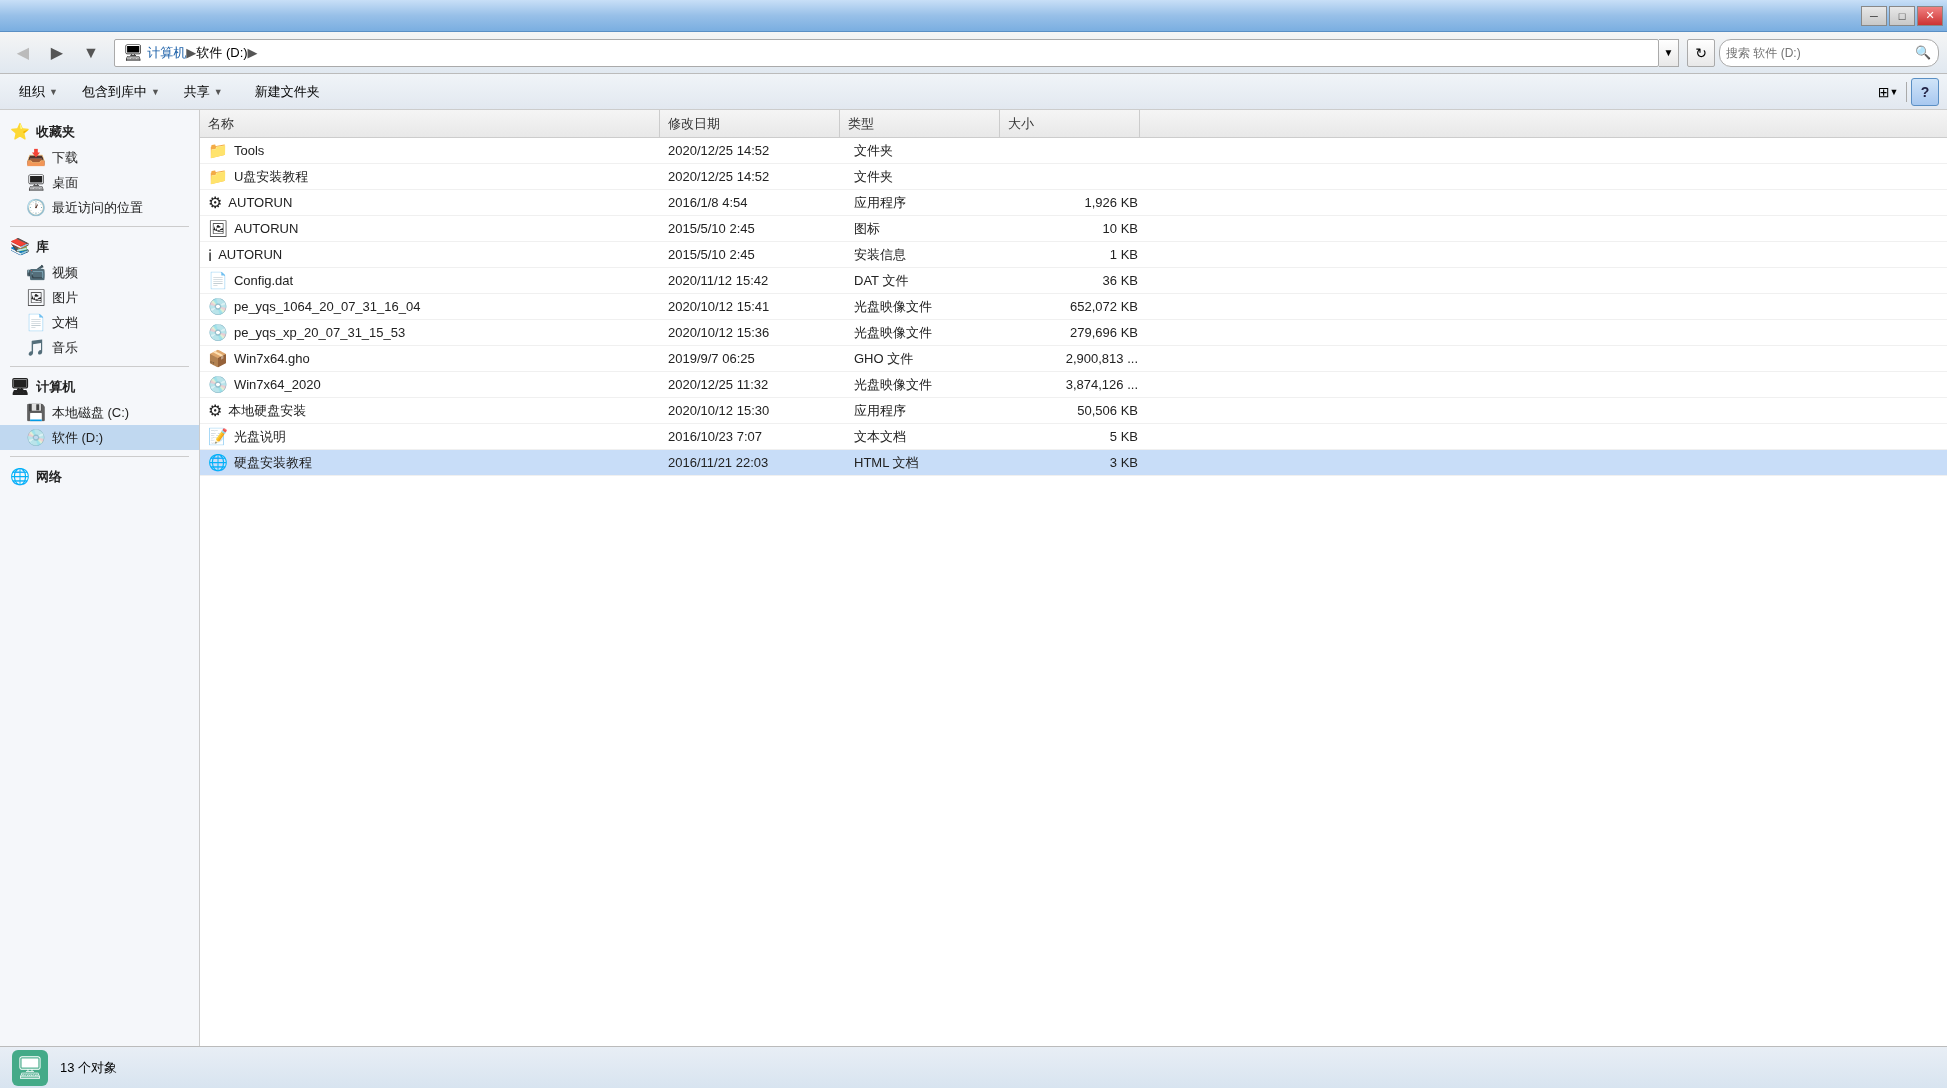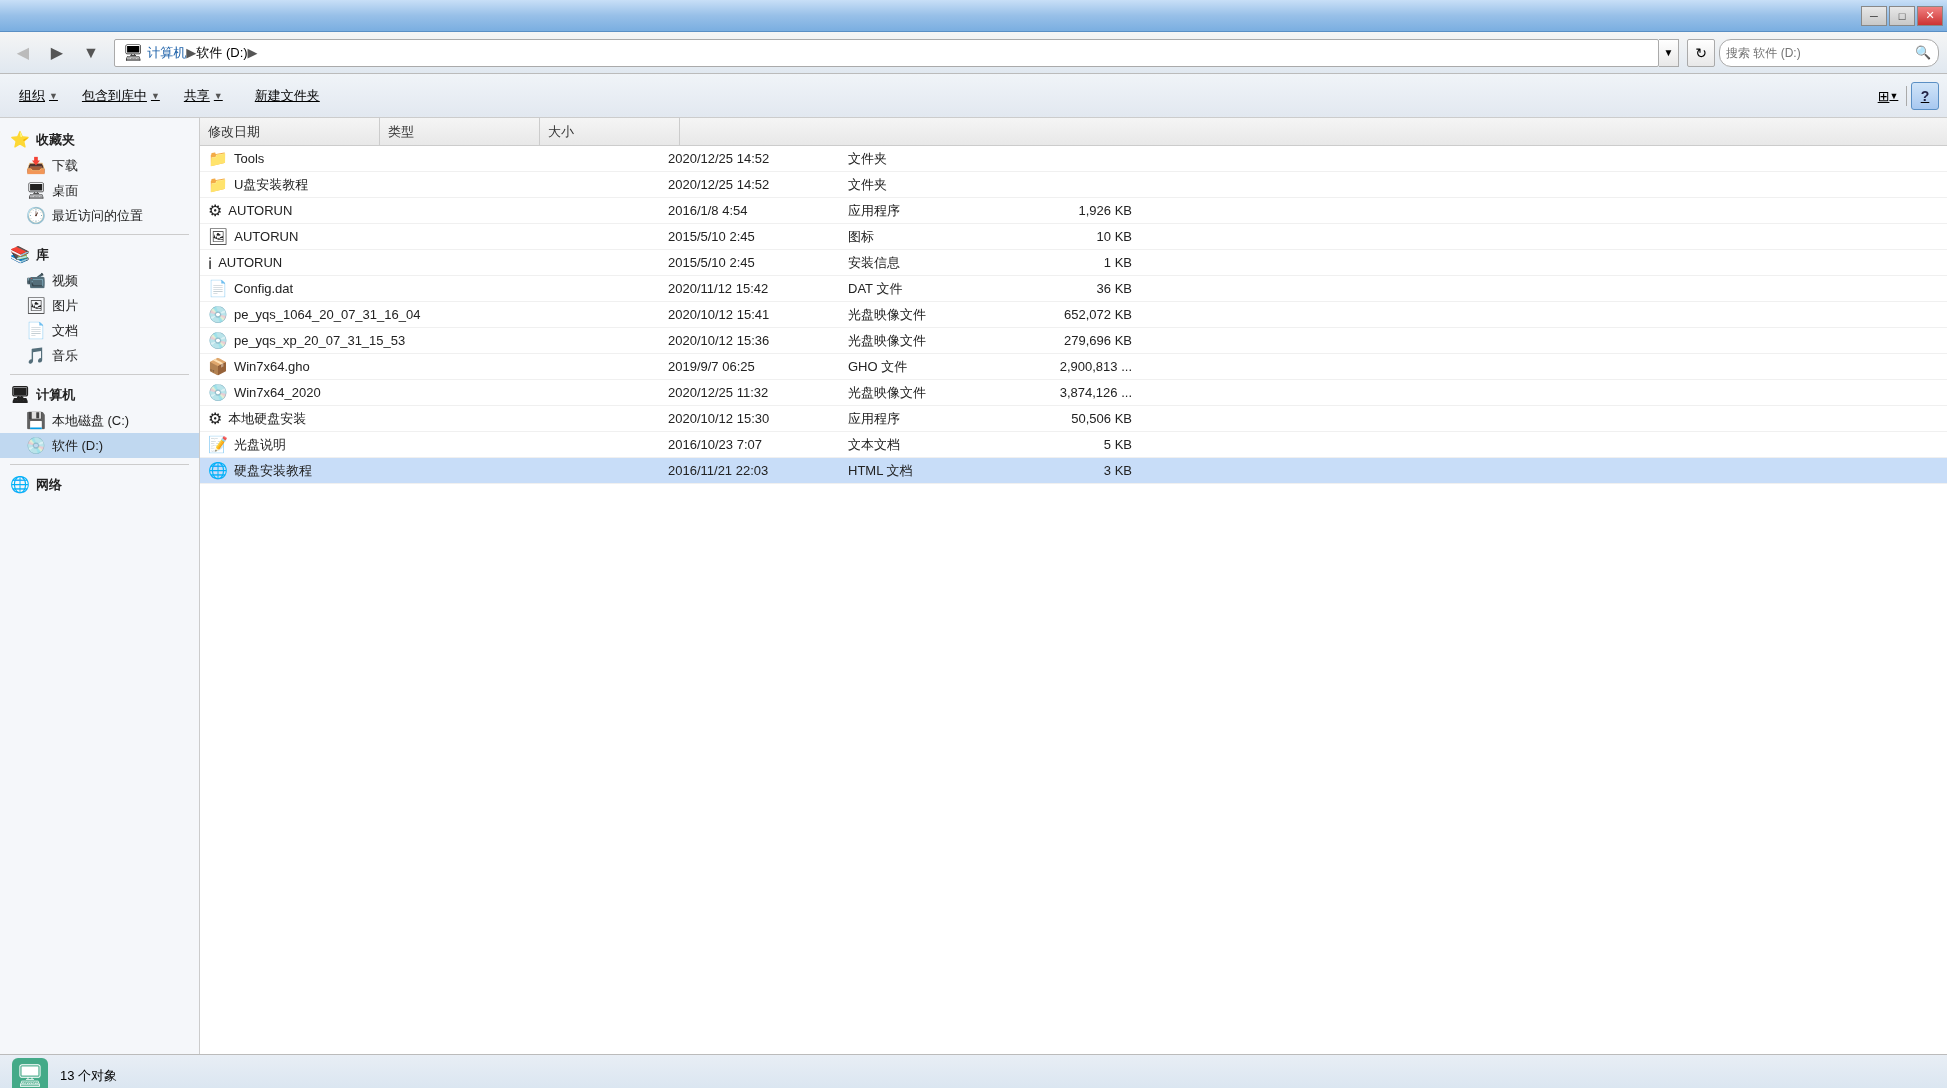--- a/index.html
+++ b/index.html
@@ -119,28 +119,27 @@
       border: none;
       outline: none;
       font-size: 12px;
       flex: 1;
       background: transparent;
       color: #737373;
     }
 
     
     .secondary-toolbar {
-      height: 44px;
+      height: 36px;
       background: linear-gradient(to bottom, #f0f4f8, #e2e8f0);
       border-bottom: 1px solid #ccc;
       display: flex;
       align-items: center;
       padding: 16px 8px;
       gap: 2px;
-      text-decoration: underline;
     }
     .toolbar-btn {
       height: 28px;
       padding: 0 10px;
       border: 1px solid transparent;
       background: transparent;
       cursor: pointer;
       border-radius: 3px;
       font-size: 13px;
       display: flex;
@@ -283,21 +282,21 @@
       color: #222;
       height: 100%;
       display: flex;
       align-items: center;
       overflow: hidden;
       white-space: nowrap;
       text-overflow: ellipsis;
     }
     .cell-name { width: 460px; gap: 6px; }
     .cell-date { width: 180px; }
-    .cell-type { width: 160px; }
+    .cell-type { width: 160px; margin-left: 6px; }
     .cell-size { width: 140px; justify-content: flex-end; }
 
     
     .status-bar {
       height: 42px;
       background: linear-gradient(to bottom, #e8eef5, #d8e4f0);
       border-top: 1px solid #bbb;
       display: flex;
       align-items: center;
       padding: 0 12px;
@@ -450,20 +449,21 @@
         <span class="icon">🌐</span>
         <span>网络</span>
       </div>
     </div>
 
   </div>
 
   <div class="file-area">
 
     <div class="col-headers">
+      <div class="col-header col-name">名称</div>
       <div class="col-header col-date">修改日期</div>
       <div class="col-header col-type">类型</div>
       <div class="col-header col-size">大小</div>
     </div>
 
     <div id="file-list">
         <div class="file-row">
     <div class="file-cell cell-name">
       <span style="font-size:16px;">📁</span>
       <span>Tools</span>

